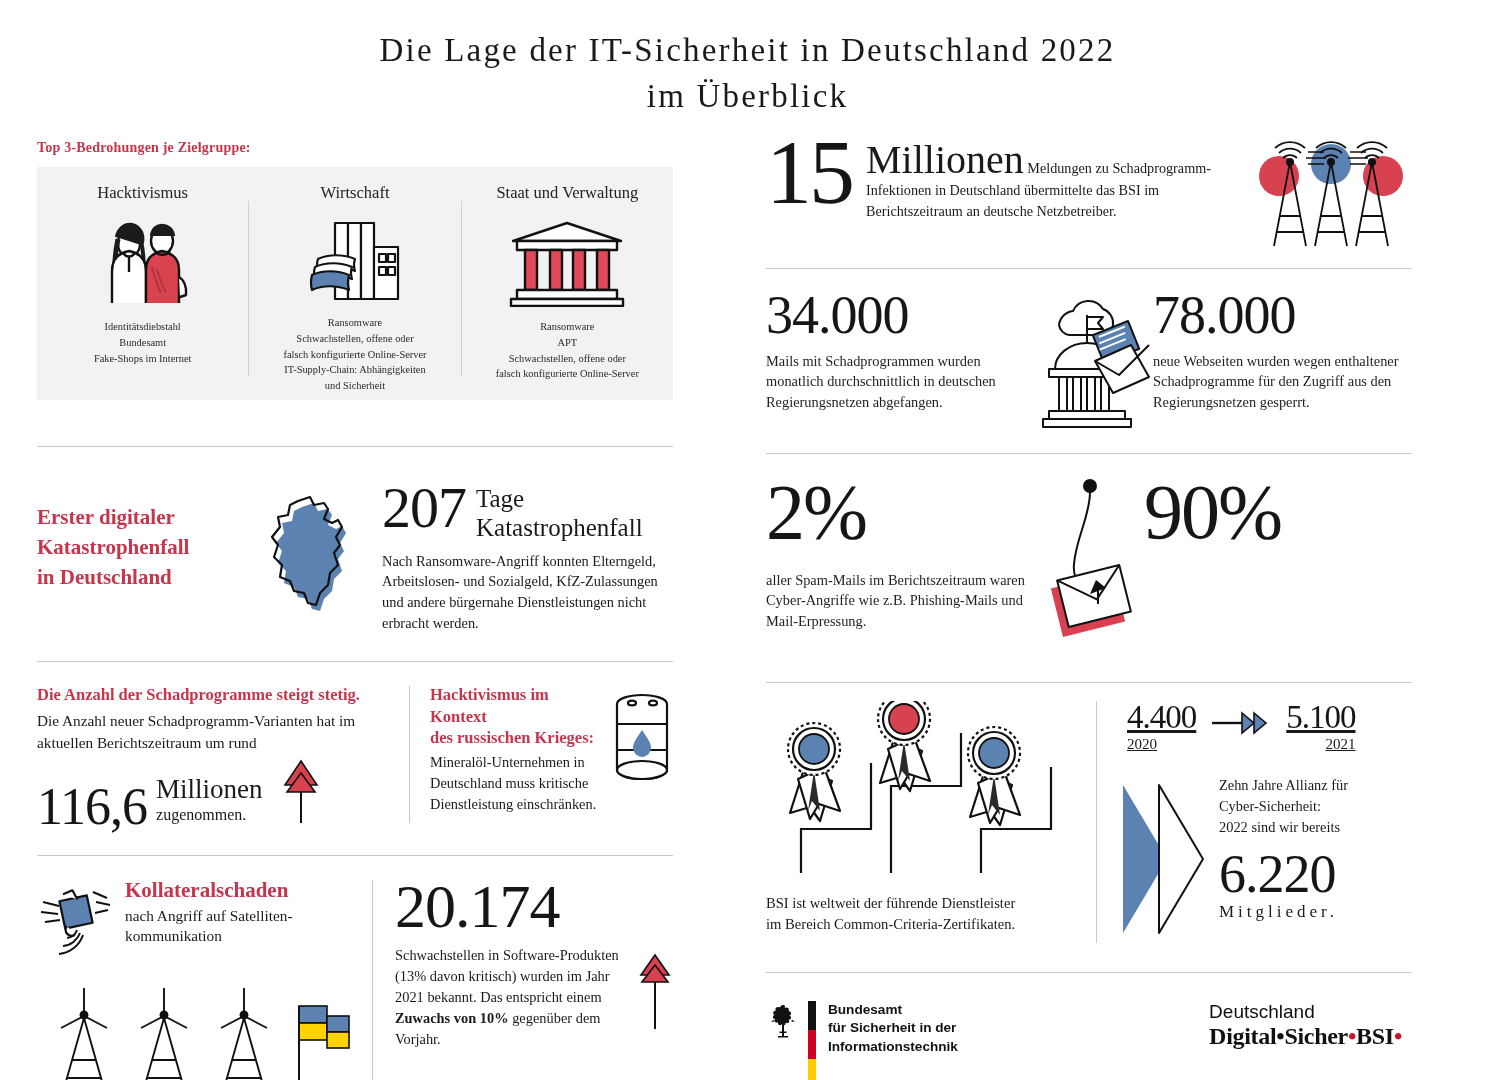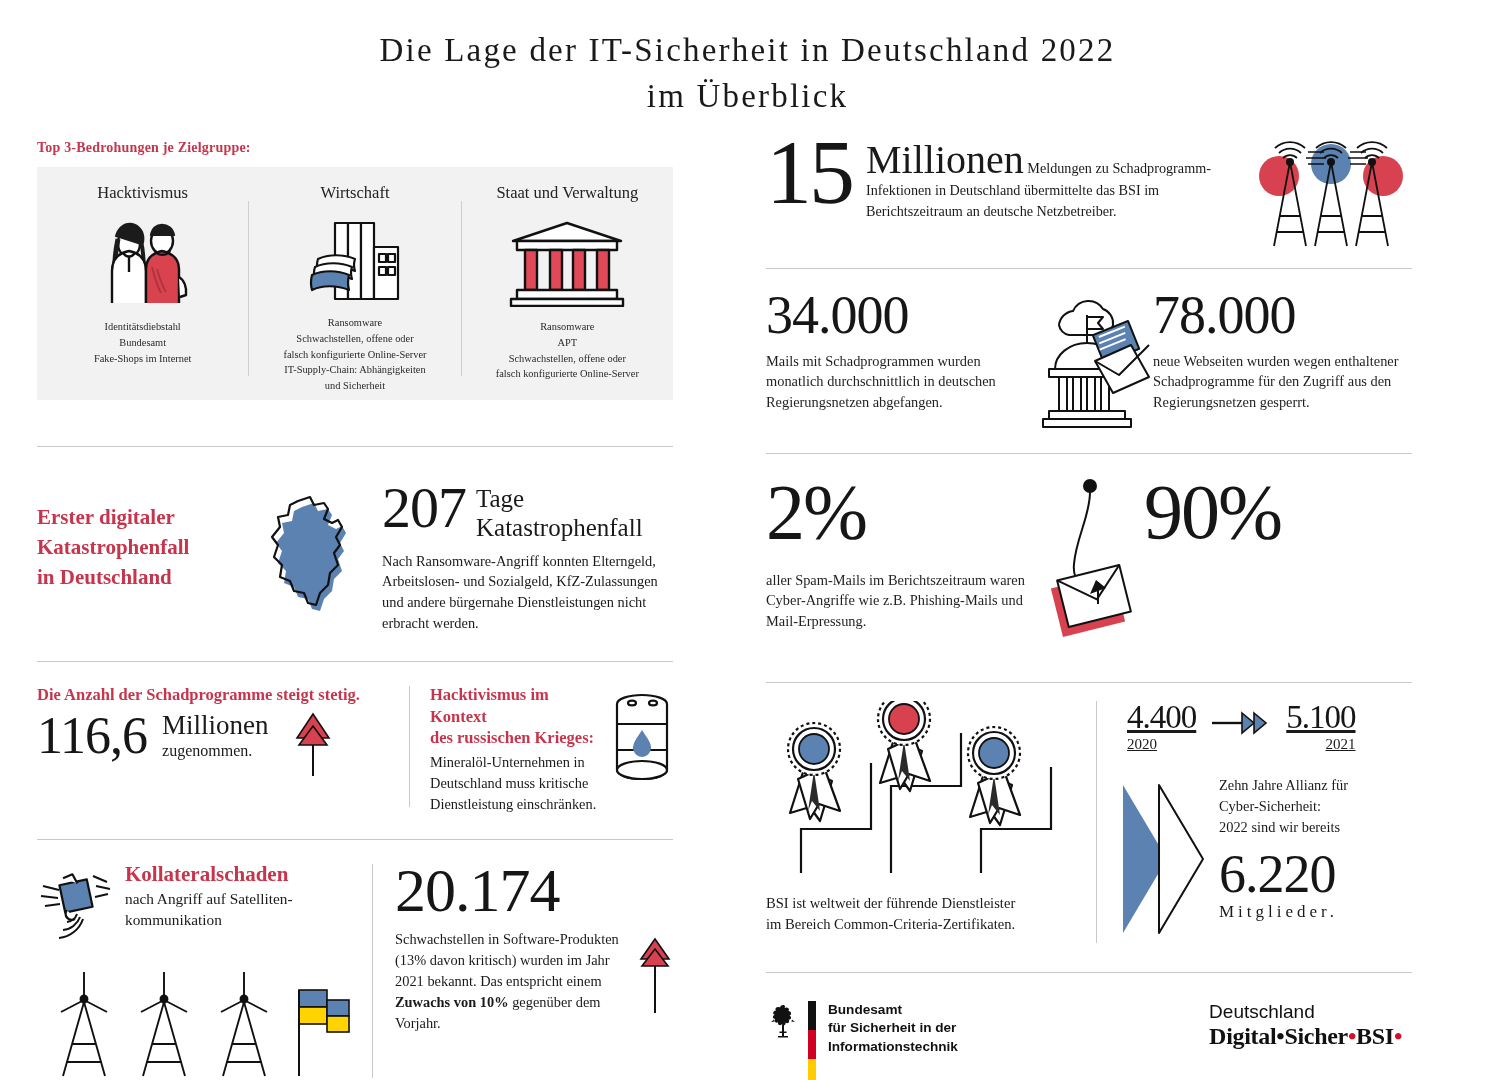--- a/index.html
+++ b/index.html
@@ -56,21 +56,21 @@
   .kat-unit { font-size: 25px; line-height: 1.17; padding-left: 10px; padding-top: 3px; }
   .kat-desc { margin-top: 8px; font-size: 14.4px; line-height: 1.44; }
 
   
   .sp-row { display: flex; margin-top: 22px; }
   .sp-a { width: 372px; padding-right: 12px; }
   .sp-sep { width: 1px; background: #c9c9c9; margin: 2px 20px 8px 0; }
   .sp-b { flex: 1; display: flex; }
   .sp-head { font-size: 16.5px; font-weight: 700; color: #c7354c; line-height: 1.3; }
   .sp-sub { font-size: 15.3px; line-height: 1.42; margin-top: 4px; }
-  .sp-bignum { display: flex; margin-top: 6px; gap: 6px; }
+  .sp-bignum { display: flex; align-items: flex-end; margin-top: 6px; }
   .sp-116 { font-size: 52px; letter-spacing: -1px; }
   .sp-mill { padding-left: 9px; padding-bottom: 4px; }
   .sp-mill-1 { font-size: 27px; line-height: 1; }
   .sp-mill-2 { font-size: 16px; line-height: 1.5; }
   .sp-b-txt { flex: 1; }
   .sp-b-body { font-size: 14.4px; line-height: 1.46; margin-top: 3px; }
 
   
   .ks-row { display: flex; margin-top: 22px; }
   .ks-a { width: 352px; }
@@ -250,20 +250,21 @@
         </div>
         <div class="kat-desc">Nach Ransomware-Angriff konnten Elterngeld, Arbeitslosen- und Sozialgeld, KfZ-Zulassungen und andere bürgernahe Dienstleistungen nicht erbracht werden.</div>
       </div>
     </div>
 
     <div class="hr" style="margin-top:28px;"></div>
 
     <div class="sp-row">
       <div class="sp-a">
         <div class="sp-head">Die Anzahl der Schadprogramme steigt stetig.</div>
+        <div class="sp-sub">Die Anzahl neuer Schadprogramm-Varianten hat im aktuellen Berichtszeitraum um rund</div>
         <div class="sp-bignum">
           <div class="bigfig sp-116">116,6</div>
           <div class="sp-mill">
             <div class="sp-mill-1">Millionen</div>
             <div class="sp-mill-2">zugenommen.</div>
           </div>
           <div style="padding-left:18px;padding-bottom:2px;">
             <svg width="40" height="66" viewBox="0 0 40 66">
               <path d="M20 2 L36 26 L4 26 Z" fill="#d8414f" stroke="#111" stroke-width="1.6"></path>
               <path d="M20 14 L34 33 L6 33 Z" fill="#d8414f" stroke="#111" stroke-width="1.6"></path>

